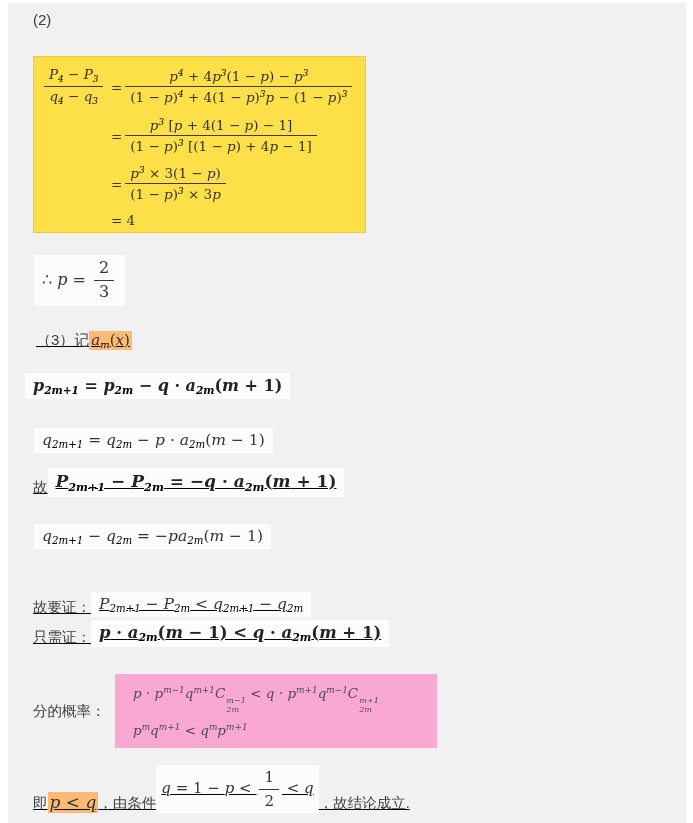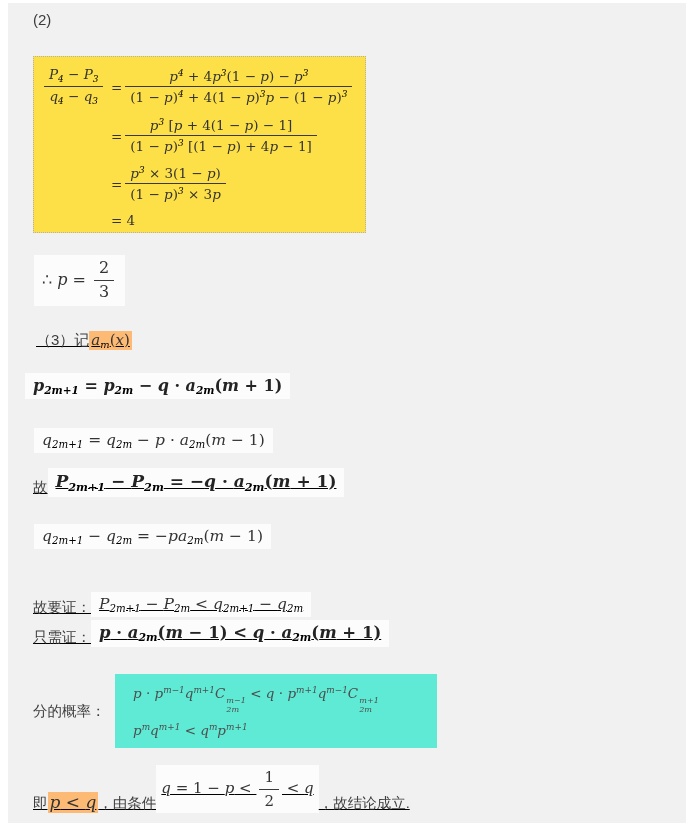--- a/index.html
+++ b/index.html
@@ -29,21 +29,21 @@
   .eqbox{position:absolute;left:33px;top:56px;width:333px;height:177px;box-sizing:border-box;
          border:1px dotted #b2b2b2;background:#fde047;padding:9px 6px 5px 7px;}
   .eqrow{display:flex;align-items:center;margin-bottom:8px;font-size:13.5px;font-family:"DejaVu Serif",serif;}
   .eqrow:last-child{margin-bottom:0;}
   .lcell{width:70px;display:flex;align-items:center;flex-shrink:0;}
   .rcell{display:flex;align-items:center;}
   
   .sec-label{font-size:15px;color:#3c3c3c;}
   .cjk-label{font-size:14.5px;color:#3d3d3d;flex-shrink:0;}
   .proofblock{position:absolute;left:115px;top:674px;width:322px;height:74px;box-sizing:border-box;
-              background:#5eead4;padding:11px 0 0 18px;font-size:13.5px;color:#4d4d4d;}
+              background:#f9a8d4;padding:11px 0 0 18px;font-size:13.5px;color:#4d4d4d;}
   .pline{margin-bottom:7px;}
   .pline .seg-i,.pline .seg-r,.pline .seg-sup,.pline .seg-sub{color:#4d4d4d;}
 </style>
 </head>
 <body>
 
 <div class="panel">
 
   <div class="abs sec-label" style="left:25px;top:8px">(2)</div>
 

